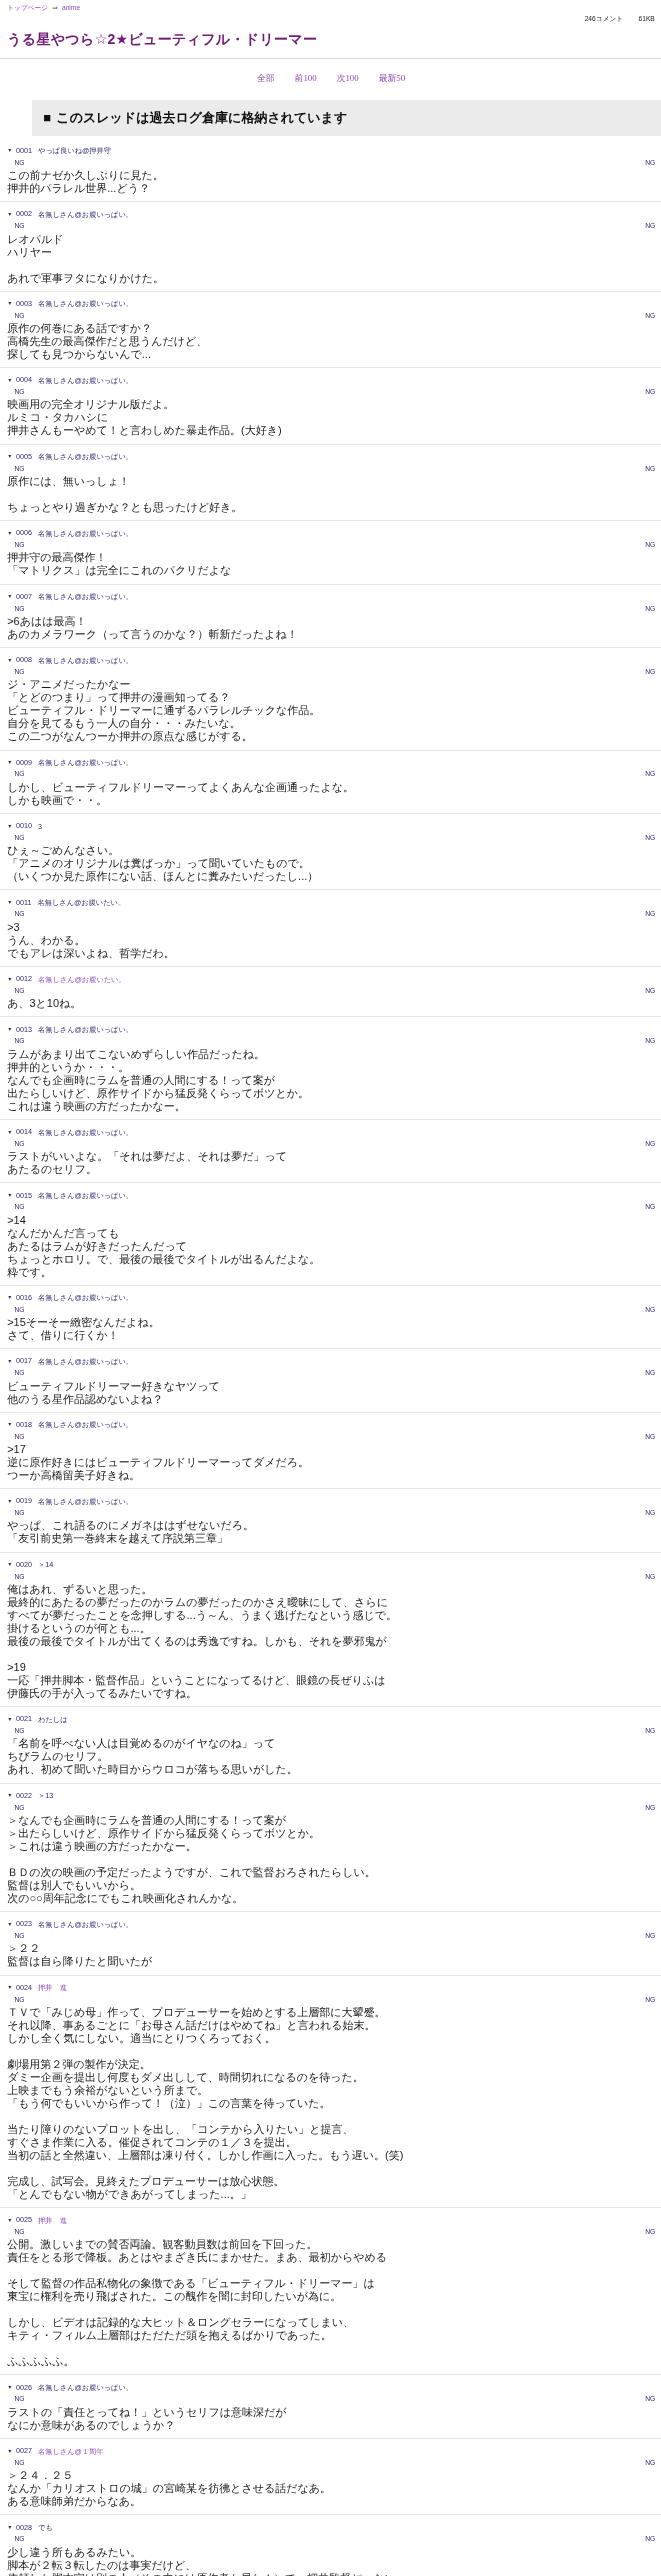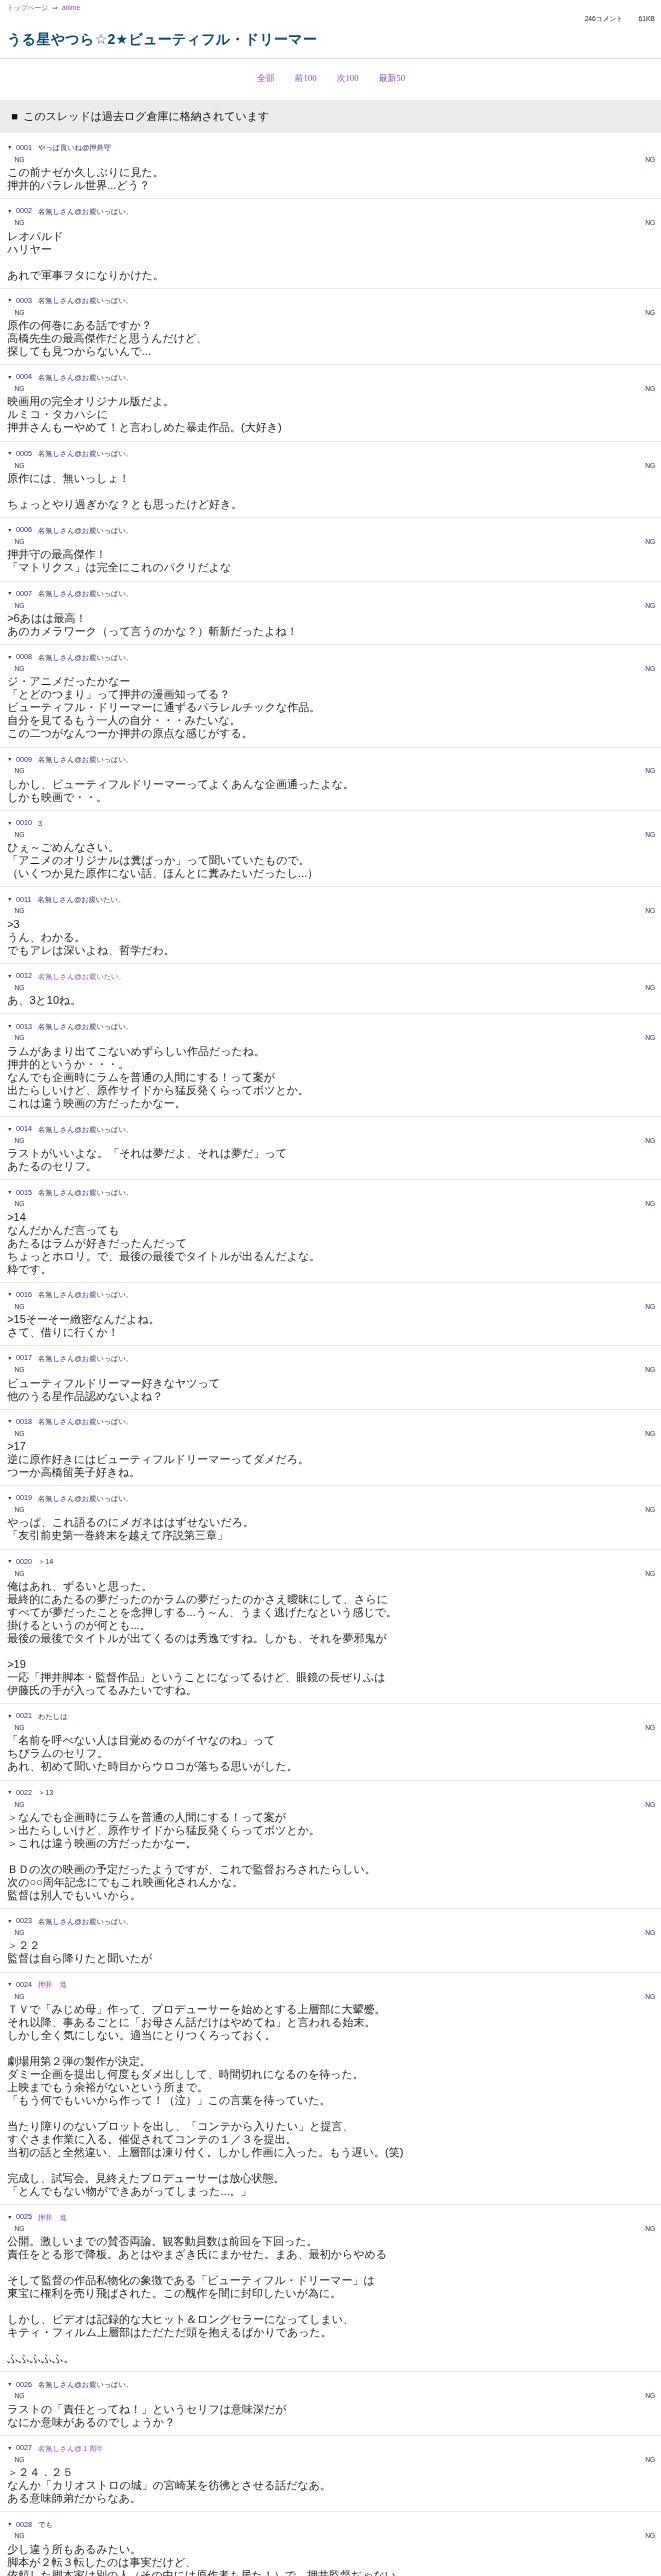--- a/index.html
+++ b/index.html
@@ -14,35 +14,36 @@
   .topbar{padding:3.6px 7.2px 0 7.2px;font-size:6.7px;}
   .breadcrumb a{color:#8c4bb8;text-decoration:none;}
   .breadcrumb .sep{color:#444;margin:0 4.1px;}
   .stats{text-align:right;color:#222;font-size:6.7px;margin-top:2.1px;}
   .stats span{margin-left:13.4px;}
   
   .thread-title{
     margin:7.2px 7.2px 9.3px 7.2px;
     font-size:14px;
     font-weight:bold;
-    color:#0c4a6e;
+    color:#701a75;
     letter-spacing:0.3px;
   }
   .title-rule{border:none;border-top:0.5px solid #d9d9d9;margin:0 0 0 0;}
   
   .page-nav{text-align:center;margin:13.4px 0 15.5px 0;font-size:8.8px;}
   .page-nav a{color:#8c4bb8;text-decoration:none;margin:0 8.8px;font-family:Liberation Serif, serif;}
   
   .notice{
     background:#ebebeb;
     padding:8.8px 11.3px;
-    font-size:11px;
-    font-weight:normal;
+    font-size:13px;
+    font-weight:bold;
     color:#111;
     margin-bottom:3.1px;
+    margin-left:32px;
   }
   .notice .sq{margin-right:5.2px;}
   
   .post{border-bottom:0.5px solid #e8e8e8;padding:4.6px 0 6.2px 0;}
   .post-header{padding:2.1px 7.2px 0 7.2px;font-size:7.2px;line-height:10.3px;}
   .tri{
     display:inline-block;
     font-size:5.2px;
     color:#2b2b6e;
     margin-right:3.6px;
@@ -415,22 +416,22 @@
     <div class="ng-row">
       <a class="ng">NG</a>
       <a class="ng">NG</a>
     </div>
     <div class="post-body">
         <p class="bline">＞なんでも企画時にラムを普通の人間にする！って案が</p>
         <p class="bline">＞出たらしいけど、原作サイドから猛反発くらってボツとか。</p>
         <p class="bline">＞これは違う映画の方だったかなー。</p>
         <p class="bline">&nbsp;</p>
         <p class="bline">ＢＤの次の映画の予定だったようですが、これで監督おろされたらしい。</p>
+        <p class="bline">監督は別人でもいいから。</p>
         <p class="bline">次の○○周年記念にでもこれ映画化されんかな。</p>
-        <p class="bline">監督は別人でもいいから。</p>
       </div>
   </div>
 
   <div class="post">
     <div class="post-header">
       <span class="tri">▼</span><span class="num">0023</span><a class="pname">名無しさん@お腹いっぱい。</a>
     </div>
     <div class="ng-row">
       <a class="ng">NG</a>
       <a class="ng">NG</a>

